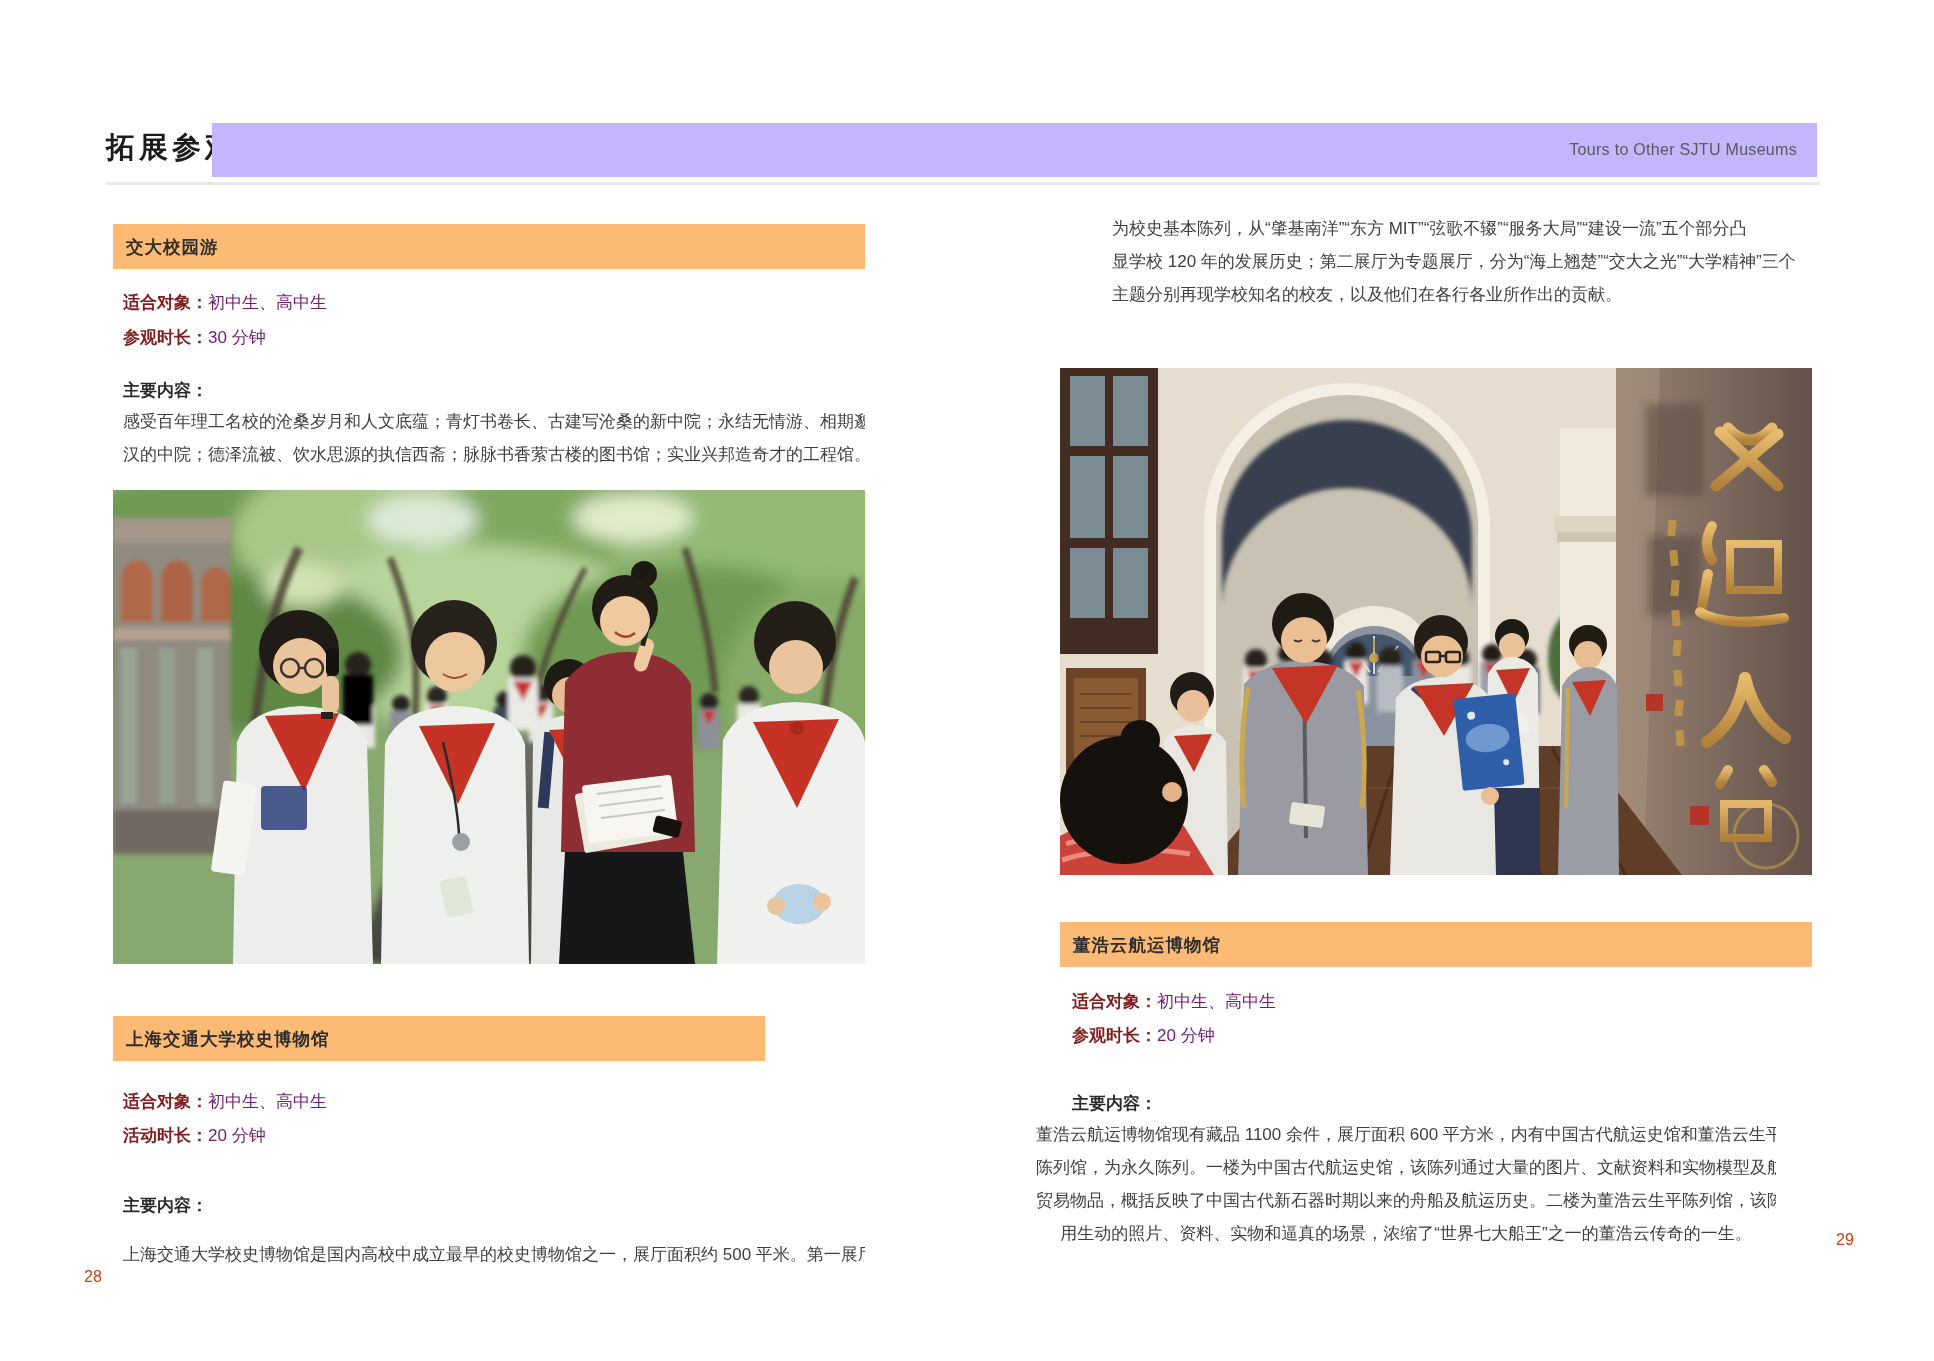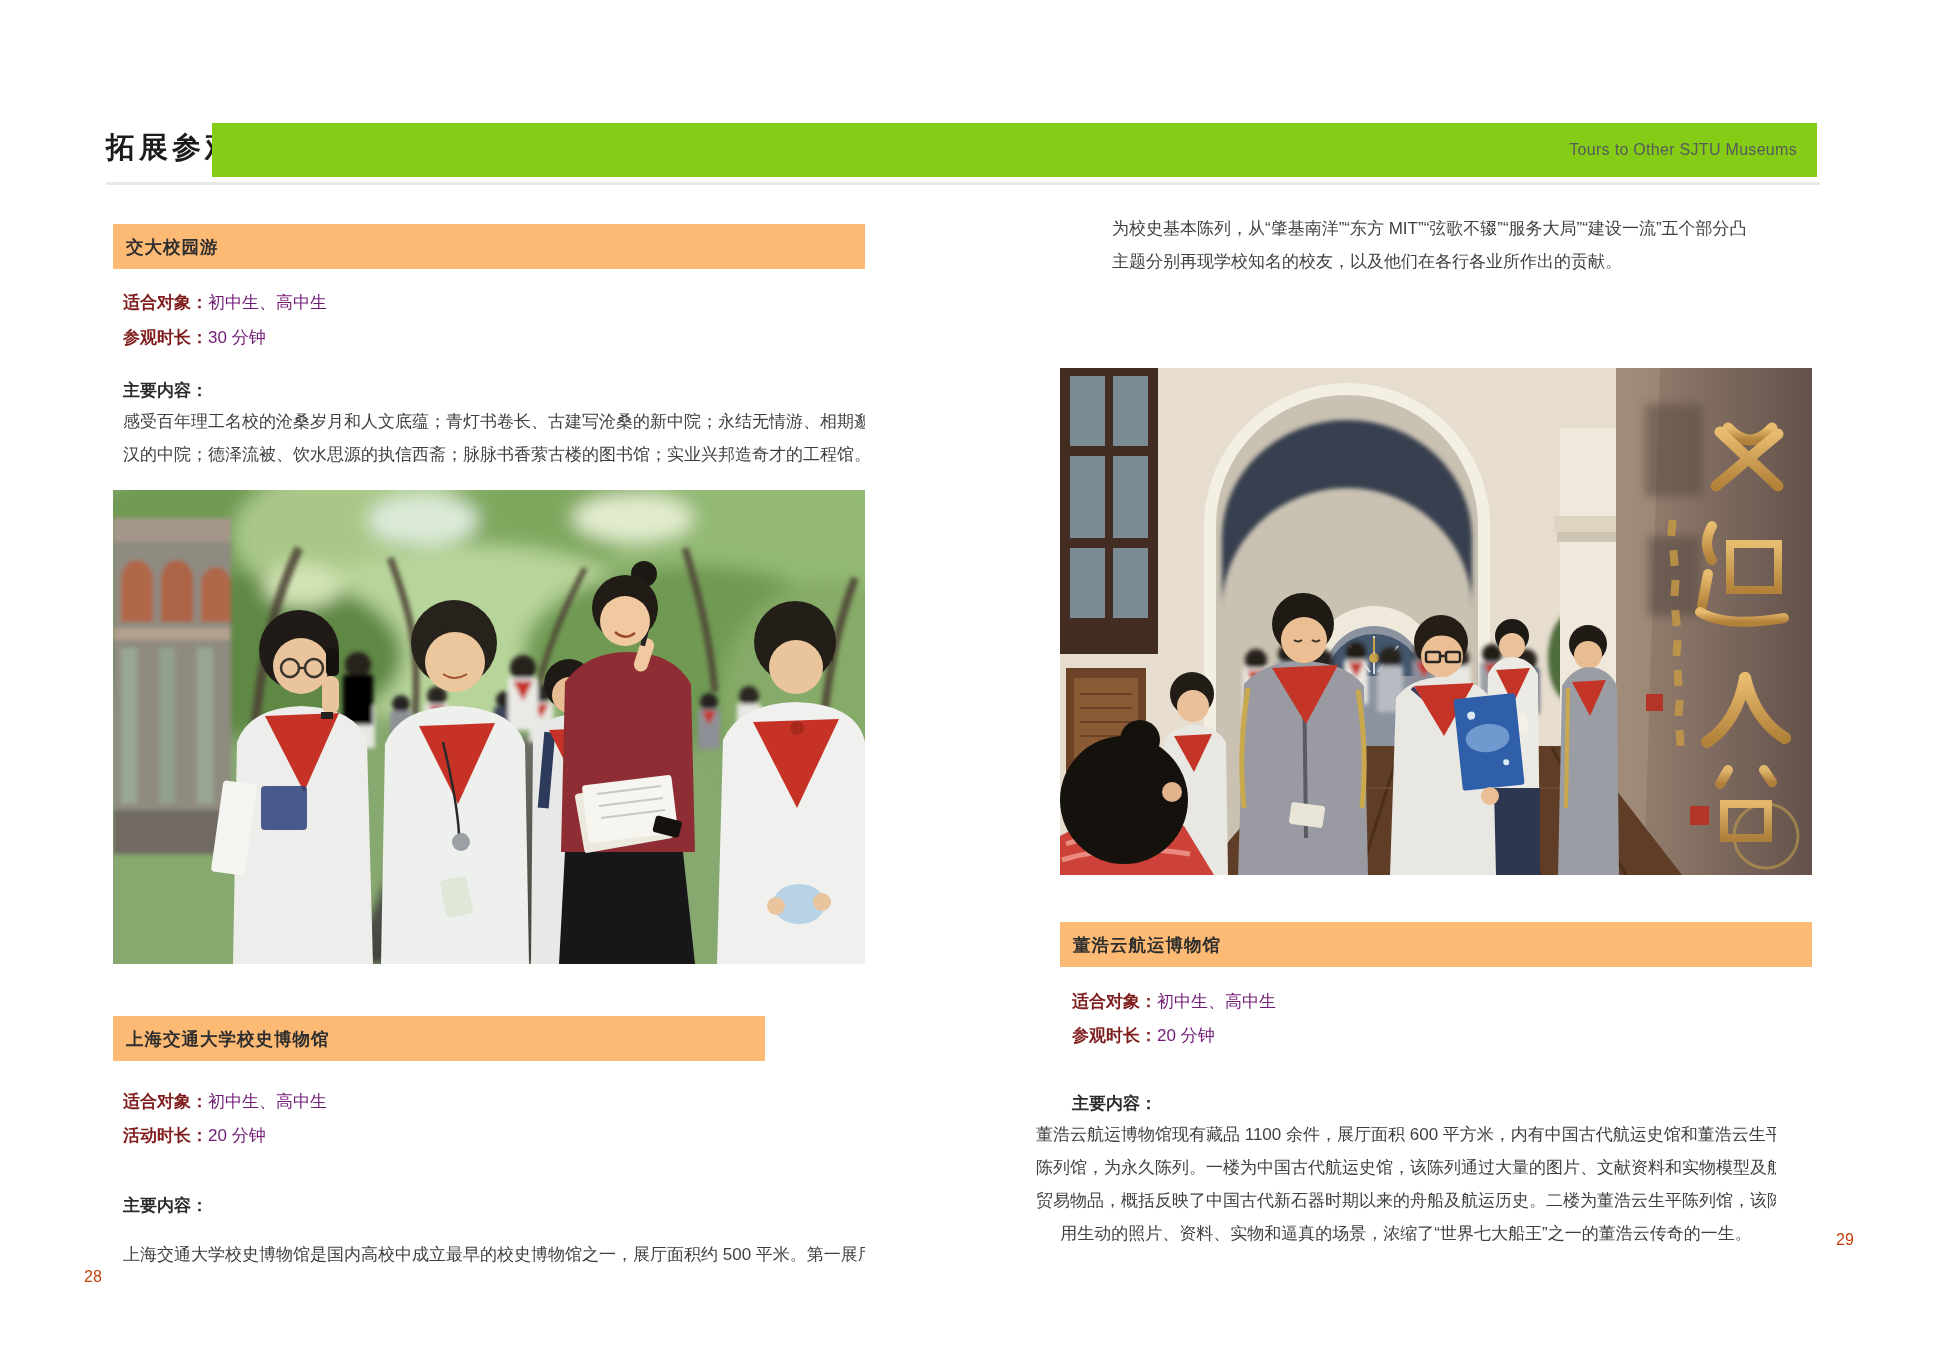--- a/index.html
+++ b/index.html
@@ -1,21 +1,21 @@
 <!DOCTYPE html>
 <html><head>
 <meta charset="utf-8">
 <style>
   html,body{margin:0;padding:0;background:#ffffff;}
   .page{position:relative;width:1934px;height:1361px;background:#fff;overflow:hidden;
         font-family:"Liberation Sans","DejaVu Sans",sans-serif;color:#3a3a3a;}
   .abs{position:absolute;}
   
   .doc-title{left:106px;top:128px;font-size:29px;letter-spacing:4px;font-weight:600;color:#1b1b1a;}
-  .header-band{left:212px;top:123px;width:1605px;height:54px;background:#84cc16;
+  .header-band{left:212px;top:123px;width:1605px;height:54px;background:#c4b5fd;
                display:flex;align-items:center;justify-content:flex-end;padding-right:20px;box-sizing:border-box;}
   .header-right{font-size:16px;color:#58595b;letter-spacing:.3px;}
   .header-rule{left:106px;top:182px;width:1714px;height:3px;background:#e8e8e5;}
   
   .sec-bar{height:45px;background:#fdba74;display:flex;align-items:center;
            padding-left:13px;box-sizing:border-box;}
   .sec-bar .t{font-size:17.5px;font-weight:700;color:#2e2e2e;letter-spacing:1px;}
   
   .meta{font-size:17px;white-space:nowrap;}
   .meta .b{font-weight:700;color:#7f1d1d;margin-top:20px;}
@@ -230,20 +230,21 @@
   </div>
   <div class="abs lbl" style="left:123px;top:1194px;">主要内容：</div>
   <div class="abs para" style="left:123px;top:1238px;width:742px;">
     <div class="tl">上海交通大学校史博物馆是国内高校中成立最早的校史博物馆之一，展厅面积约 500 平米。第一展厅</div>
   </div>
 
   <div class="abs pagenum" style="left:84px;top:1268px;">28</div>
 
   <div class="abs para" style="left:1072px;top:212px;width:740px;margin-left:40px;">
     <div class="tl">为校史基本陈列，从“肇基南洋”“东方 MIT”“弦歌不辍”“服务大局”“建设一流”五个部分凸</div>
+    <div class="tl">显学校 120 年的发展历史；第二展厅为专题展厅，分为“海上翘楚”“交大之光”“大学精神”三个</div>
     <div class="tl">主题分别再现学校知名的校友，以及他们在各行各业所作出的贡献。</div>
   </div>
 
   <svg class="abs photo" style="left:1060px;top:368px;" width="752" height="507" viewBox="0 0 752 507" preserveAspectRatio="none">
     <defs>
       <filter id="mb2" x="-30%" y="-30%" width="160%" height="160%">
           <feGaussianBlur stdDeviation="2"></feGaussianBlur>
         </filter>
       <filter id="mb4" x="-30%" y="-30%" width="160%" height="160%">
           <feGaussianBlur stdDeviation="4"></feGaussianBlur>

